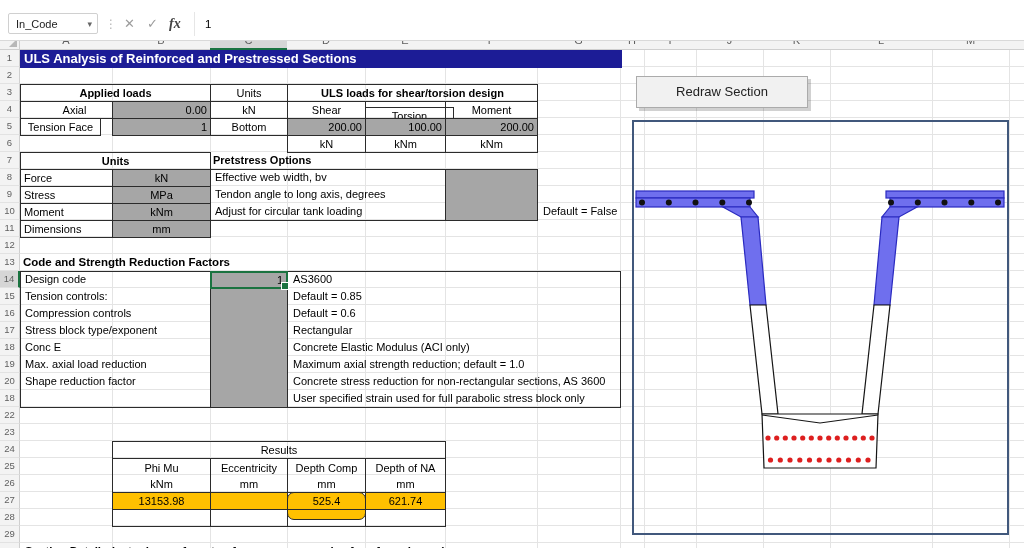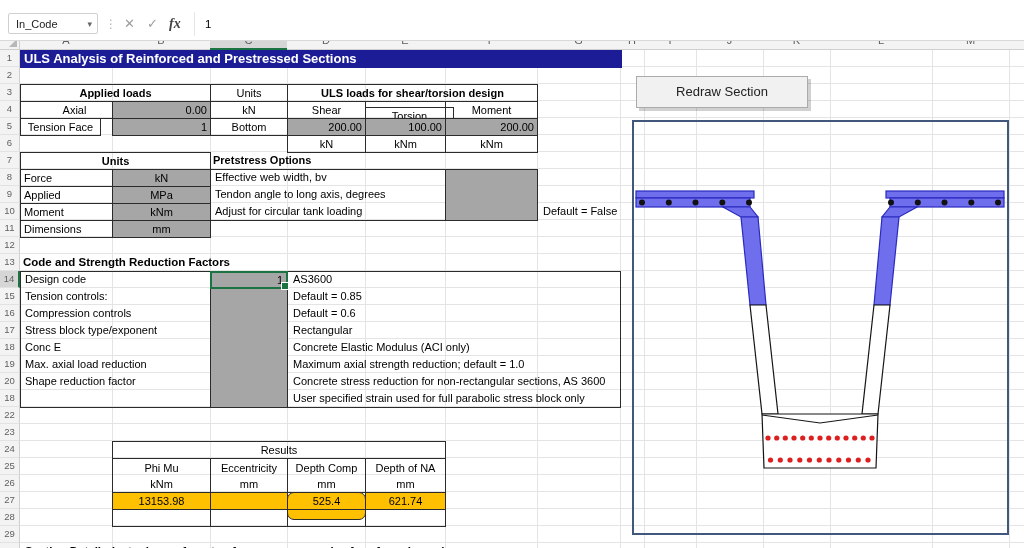--- a/index.html
+++ b/index.html
@@ -180,21 +180,21 @@
   <div class="cell bd gray rt" style="left:287px;top:118px;width:79px;height:18px;">200.00</div>
   <div class="cell bd gray rt" style="left:365px;top:118px;width:81px;height:18px;">100.00</div>
   <div class="cell bd gray rt" style="left:445px;top:118px;width:93px;height:18px;">200.00</div>
   <div class="cell bd ctr" style="left:287px;top:135px;width:79px;height:18px;">kN</div>
   <div class="cell bd ctr" style="left:365px;top:135px;width:81px;height:18px;">kNm</div>
   <div class="cell bd ctr" style="left:445px;top:135px;width:93px;height:18px;">kNm</div>
 
   <div class="cell bd ctr bold" style="left:20px;top:152px;width:191px;height:18px;">Units</div>
   <div class="cell bd" style="left:20px;top:169px;width:93px;height:18px;">Force</div>
   <div class="cell bd gray ctr" style="left:112px;top:169px;width:99px;height:18px;">kN</div>
-  <div class="cell bd" style="left:20px;top:186px;width:93px;height:18px;">Applied</div>
+  <div class="cell bd" style="left:20px;top:186px;width:93px;height:18px;">Stress</div>
   <div class="cell bd gray ctr" style="left:112px;top:186px;width:99px;height:18px;">MPa</div>
   <div class="cell bd" style="left:20px;top:203px;width:93px;height:18px;">Moment</div>
   <div class="cell bd gray ctr" style="left:112px;top:203px;width:99px;height:18px;">kNm</div>
   <div class="cell bd" style="left:20px;top:220px;width:93px;height:18px;">Dimensions</div>
   <div class="cell bd gray ctr" style="left:112px;top:220px;width:99px;height:18px;">mm</div>
 
   <div class="cell bold" style="left:210px;top:152px;width:200px;height:18px;">Pretstress Options</div>
   <div class="cell bd" style="left:210px;top:169px;width:328px;height:52px;"></div>
   <div class="cell" style="left:212px;top:169px;width:230px;height:18px;">Effective web width, bv</div>
   <div class="cell" style="left:212px;top:186px;width:230px;height:18px;">Tendon angle to long axis, degrees</div>

